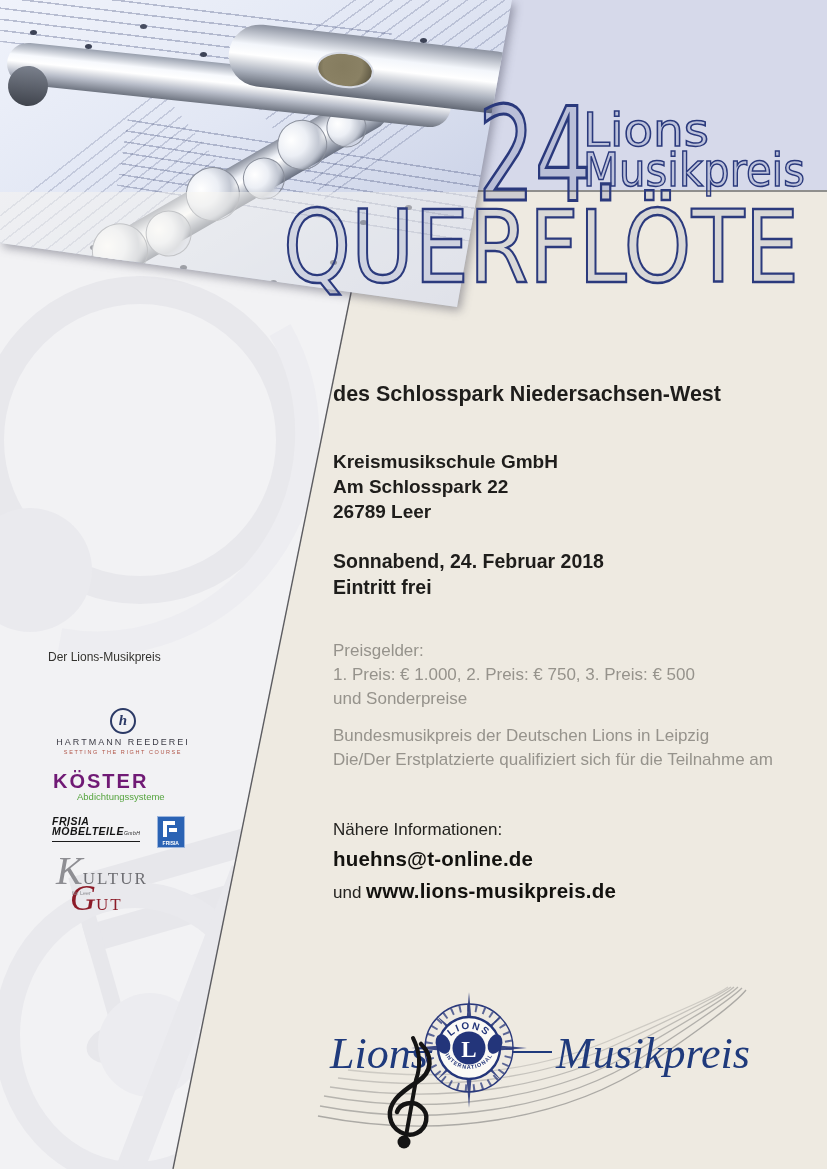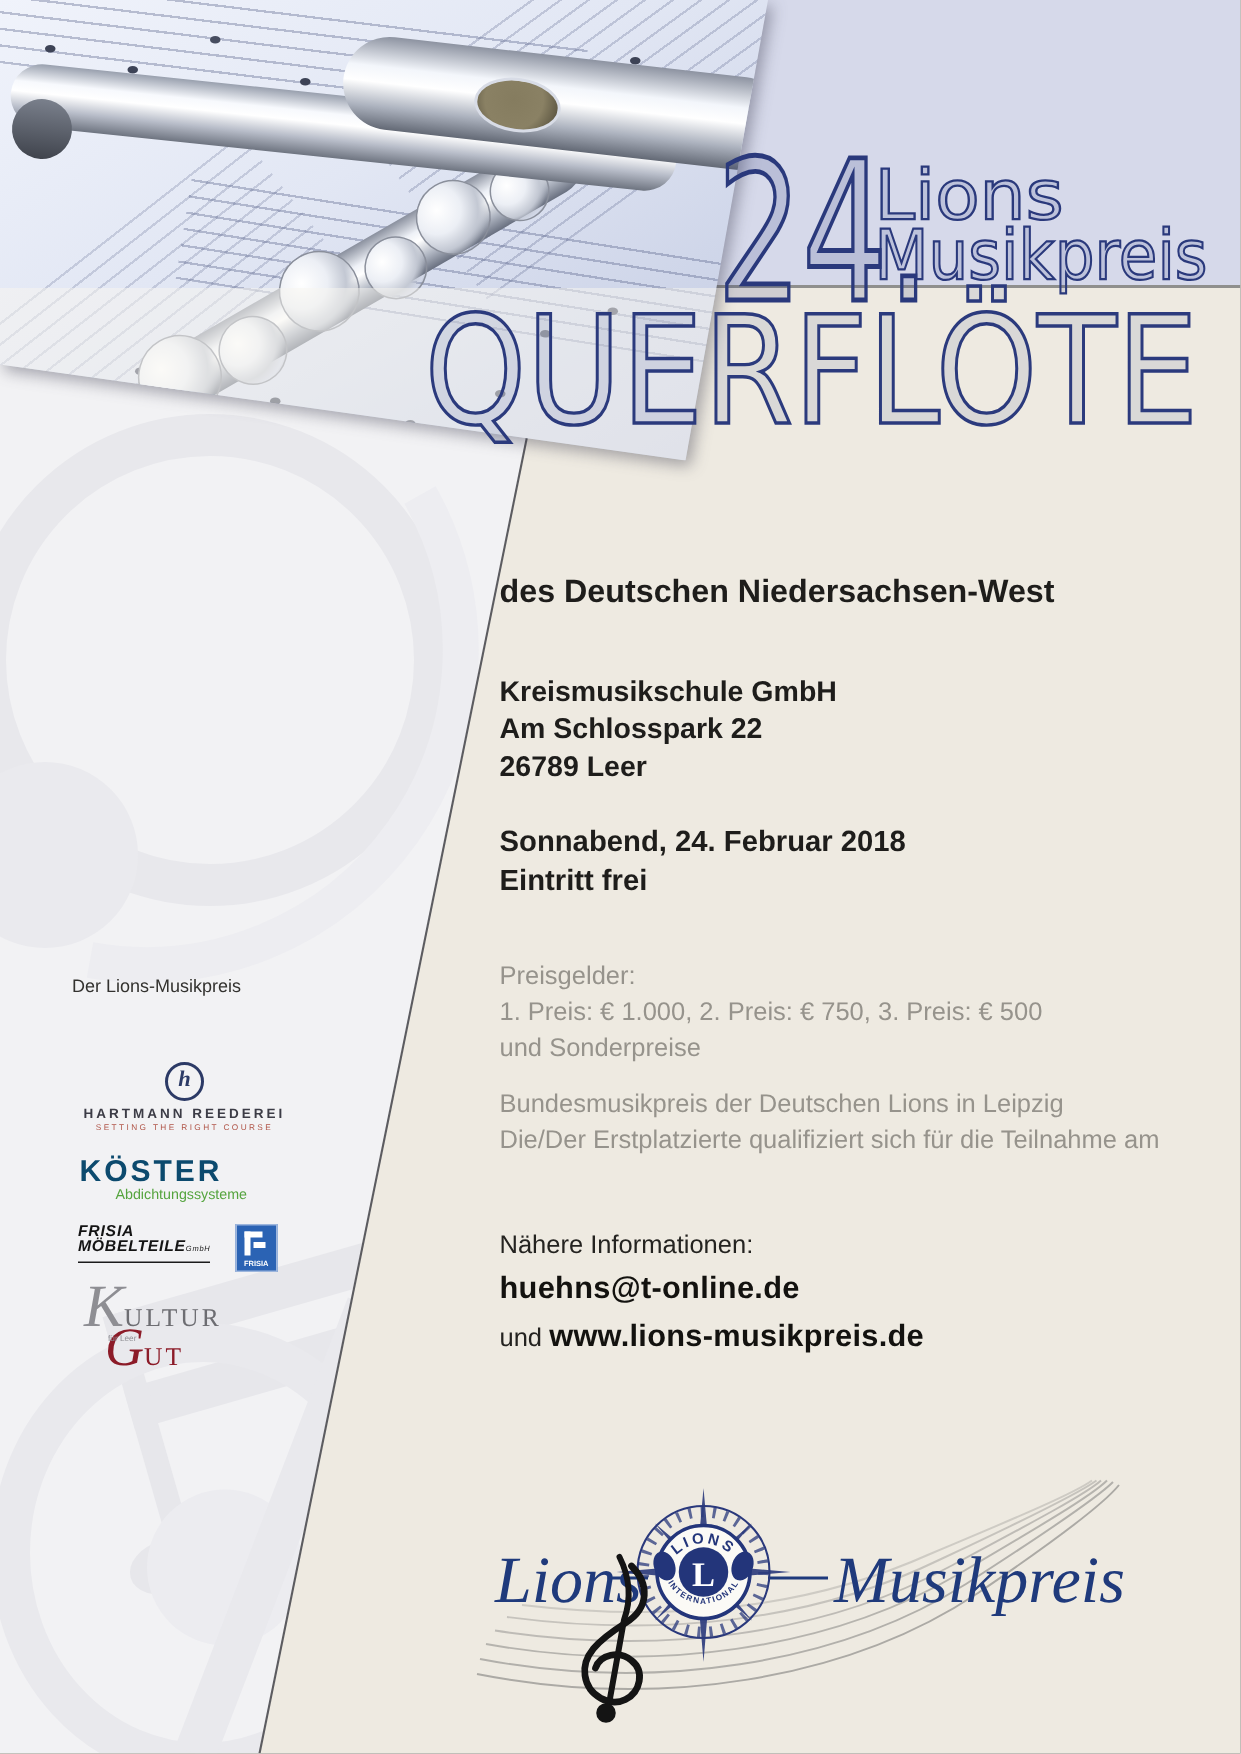--- a/index.html
+++ b/index.html
@@ -65,24 +65,24 @@
   .info-label{position:absolute;left:333px;top:820px;font-size:17px;color:#242320;}
   .email{position:absolute;left:333px;top:847px;font-size:20.5px;font-weight:bold;color:#13120f;letter-spacing:.2px;}
   .website{position:absolute;left:333px;top:879px;font-size:17px;color:#242320;}
   .website b{font-size:20.5px;color:#13120f;letter-spacing:.2px;}
 
   
   .sponsor-intro{position:absolute;left:48px;top:620px;font-size:12px;color:#33322f;line-height:23px;z-index:6;margin-top:26px;}
   .hartmann{position:absolute;left:48px;top:708px;width:150px;text-align:center;z-index:6;}
   .hartmann .ring{display:inline-block;width:22px;height:22px;border:2px solid #2c3a66;border-radius:50%;
     font-family:"Liberation Serif",serif;font-style:italic;font-weight:bold;font-size:15px;color:#2c3a66;line-height:21px;}
-  .hartmann .hname{margin-top:3px;font-size:9px;font-weight:bold;letter-spacing:2px;color:#3c3c46;text-align:center;}
+  .hartmann .hname{margin-top:3px;font-size:9px;font-weight:normal;letter-spacing:2px;color:#3c3c46;text-align:center;}
   .hartmann .htag{margin-top:2px;font-size:5.5px;letter-spacing:1.6px;color:#b05548;}
   .koester{position:absolute;left:53px;top:770px;z-index:6;}
-  .koester .kname{font-size:20px;font-weight:800;letter-spacing:2px;color:#0c4a6e;}
+  .koester .kname{font-size:20px;font-weight:800;letter-spacing:2px;color:#701a75;}
   .koester .ktag{margin:-2px 0 0 24px;font-size:9.5px;color:#55a43e;}
   .frisia{position:absolute;left:52px;top:816px;z-index:6;}
   .frisia .ftxt{display:inline-block;border-bottom:1.5px solid #1b1b1b;padding-bottom:2px;vertical-align:top;}
   .frisia .l1{font-size:10.5px;font-weight:800;font-style:italic;color:#141414;letter-spacing:.5px;line-height:10px;}
   .frisia .l2{font-size:10.5px;font-weight:800;font-style:italic;color:#141414;letter-spacing:.5px;line-height:11px;}
   .frisia .gmbh{font-size:5px;font-weight:normal;}
   .fbadge{display:inline-block;position:relative;width:26px;height:30px;margin-left:12px;background:#2b63b4;
     border:1px solid #9db6dd;vertical-align:top;}
   .fbadge .fb1{position:absolute;left:5px;top:4px;width:12px;height:4px;background:#fff;}
   .fbadge .fb2{position:absolute;left:5px;top:4px;width:4px;height:16px;background:#fff;}
@@ -161,21 +161,21 @@
   </div>
 
   <svg class="header-svg" width="827" height="310" viewBox="0 0 827 310">
     <text class="hollow" x="478" y="200" font-size="130" textLength="142" lengthAdjust="spacingAndGlyphs" fill="rgba(42,57,124,0.16)" stroke="#2a397c" stroke-width="3.2">24.</text>
     <text class="hollow" x="583" y="146" font-size="46" textLength="126" lengthAdjust="spacingAndGlyphs" fill="rgba(42,57,124,0.14)" stroke="#2a397c" stroke-width="1.5">Lions</text>
     <text class="hollow" x="583" y="186" font-size="46" textLength="222" lengthAdjust="spacingAndGlyphs" fill="rgba(42,57,124,0.14)" stroke="#2a397c" stroke-width="1.5">Musikpreis</text>
     <text class="hollow" x="283" y="282" font-size="100" textLength="516" lengthAdjust="spacingAndGlyphs" fill="rgba(43,58,125,0.10)" stroke="#2b3a7d" stroke-width="2.3">QUERFLÖTE</text>
   </svg>
 
   <div class="content">
-    <div class="district">des Deutschen Niedersachsen-West</div>
+    <div class="district">des Schlosspark Niedersachsen-West</div>
     <div class="venue">
       <div>Kreismusikschule GmbH</div>
       <div>Am Schlosspark 22</div>
       <div>26789 Leer</div>
     </div>
     <div class="event">
       <div>Sonnabend, 24. Februar 2018</div>
       <div>Eintritt frei</div>
     </div>
     <div class="prizes">

